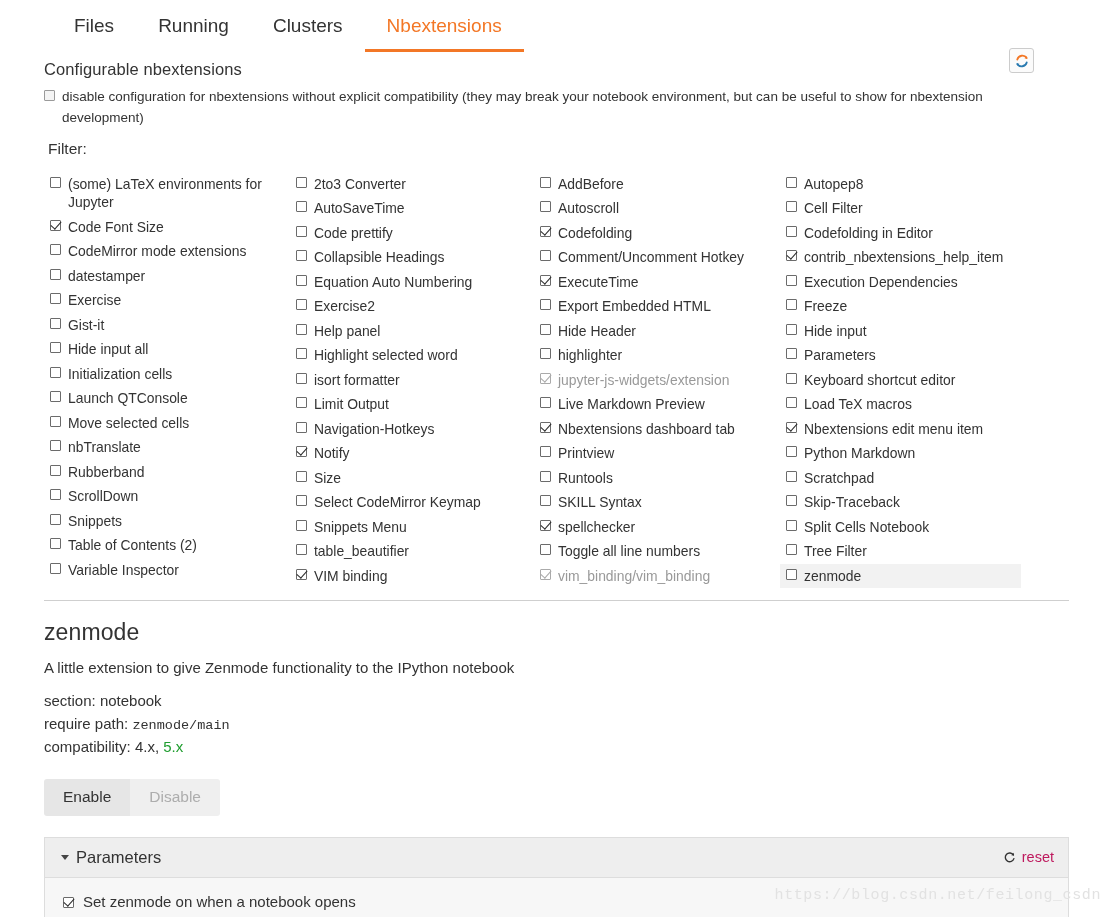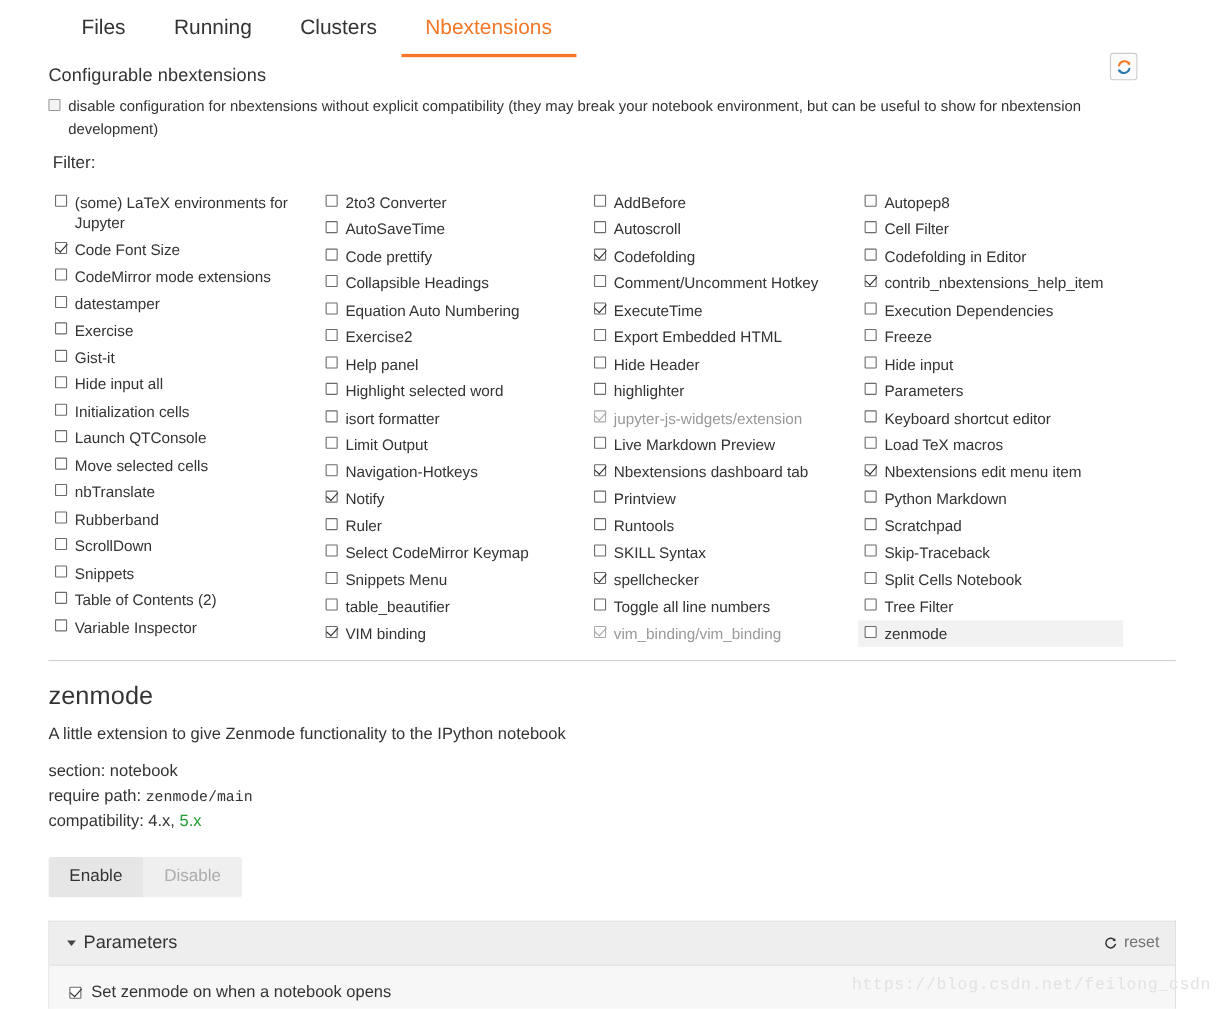--- a/index.html
+++ b/index.html
@@ -231,21 +231,21 @@
   }
   .caret {
     width: 0; height: 0;
     border-left: 4.5px solid transparent;
     border-right: 4.5px solid transparent;
     border-top: 5.5px solid #444;
     display: inline-block;
   }
   .reset {
     font-size: 14.5px;
-    color: #737373;
+    color: #be185d;
     display: flex; align-items: center; gap: 6px;
     cursor: pointer;
   }
   .param-row {
     background: #f7f7f7;
     display: flex;
     align-items: center;
     padding: 14px 16px 14px 18px;
     font-size: 15px;
     color: #333;
@@ -418,21 +418,21 @@
           <div class="ext-item">
             <span class="cbx"></span>
             <span>Navigation-Hotkeys</span>
           </div>
           <div class="ext-item">
             <span class="cbx checked"></span>
             <span>Notify</span>
           </div>
           <div class="ext-item">
             <span class="cbx"></span>
-            <span>Ruler</span>
+            <span>Size</span>
           </div>
           <div class="ext-item">
             <span class="cbx"></span>
             <span>Select CodeMirror Keymap</span>
           </div>
           <div class="ext-item">
             <span class="cbx"></span>
             <span>Snippets Menu</span>
           </div>
           <div class="ext-item">

